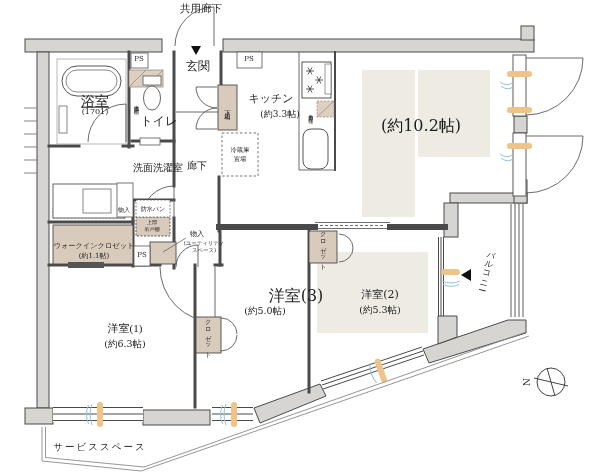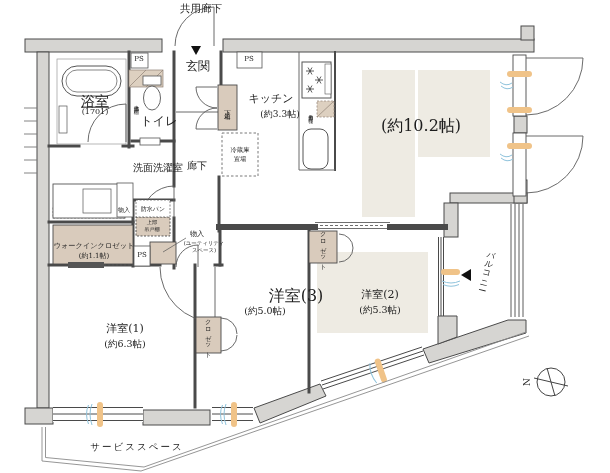--- a/index.html
+++ b/index.html
@@ -9,21 +9,21 @@
   }
   #plan svg { position:absolute; left:0; top:0; }
   .lbl {
     position:absolute; transform:translate(-50%,-50%);
     color:#1d1d1d; white-space:nowrap; line-height:1.05; text-align:center;
     font-family:"DejaVu Serif","Liberation Serif",serif;
   }
   .v { writing-mode:vertical-rl; text-orientation:upright; letter-spacing:1px; }
   .rot14 { transform:translate(-50%,-50%) rotate(14deg); }
   .rotN  { transform:translate(-50%,-50%) rotate(-90deg); }
-  .ls2 { letter-spacing:2px;margin-left:37px; }
+  .ls2 { letter-spacing:2px; }
 </style>
 </head>
 <body>
 
 <div id="plan">
 
 <svg width="610" height="473" viewBox="0 0 610 473">
 
   <g fill="#eeebe3" stroke="none">
     <rect x="362" y="70" width="53" height="147"></rect>
@@ -216,21 +216,21 @@
   <div class="lbl" style="left:152px; top:223px; font-size:5.2px;">上部</div>
   <div class="lbl" style="left:152px; top:230px; font-size:5.2px;">吊戸棚</div>
 
   <div class="lbl" style="left:94px; top:246px; font-size:7.2px;">ウォークインクロゼット</div>
   <div class="lbl" style="left:94px; top:257px; font-size:7px;">(約1.1帖)</div>
 
   <div class="lbl" style="left:197px; top:235px; font-size:7px;">物入</div>
   <div class="lbl" style="left:204px; top:244px; font-size:5.4px;">(ユーティリティ</div>
   <div class="lbl" style="left:204px; top:251px; font-size:5.4px;">スペース)</div>
 
-  <div class="lbl" style="left:125px; top:329px; font-size:11px;">洋室(1)</div>
+  <div class="lbl" style="left:125px; top:329px; font-size:11px;font-family:Liberation Serif, serif;">洋室(1)</div>
   <div class="lbl" style="left:125px; top:344px; font-size:9.5px;">(約6.3帖)</div>
   <div class="lbl" style="left:264px; top:296px; font-size:16px;margin-left:32px;">洋室(3)</div>
   <div class="lbl" style="left:265px; top:311px; font-size:9.5px;">(約5.0帖)</div>
   <div class="lbl" style="left:380px; top:295px; font-size:11px;">洋室(2)</div>
   <div class="lbl" style="left:380px; top:310px; font-size:9.5px;">(約5.3帖)</div>
 
   <div class="lbl v" style="left:208px; top:335px; font-size:6.3px;">クロゼット</div>
   <div class="lbl v" style="left:323px; top:247px; font-size:6.3px;">クロゼット</div>
 
   <div class="lbl v rot14" style="left:488px; top:266px; font-size:8.3px;">バルコニー</div>

